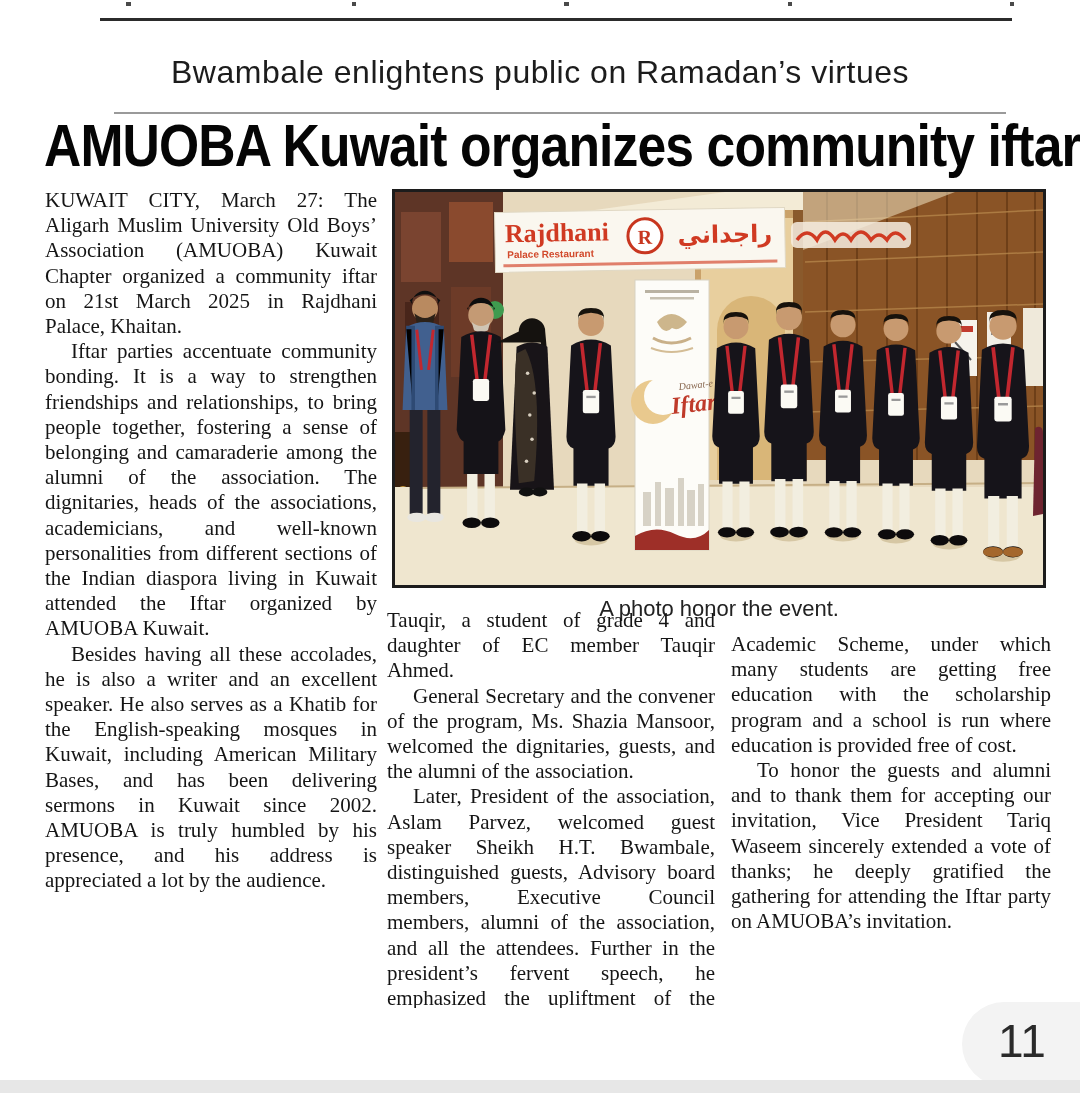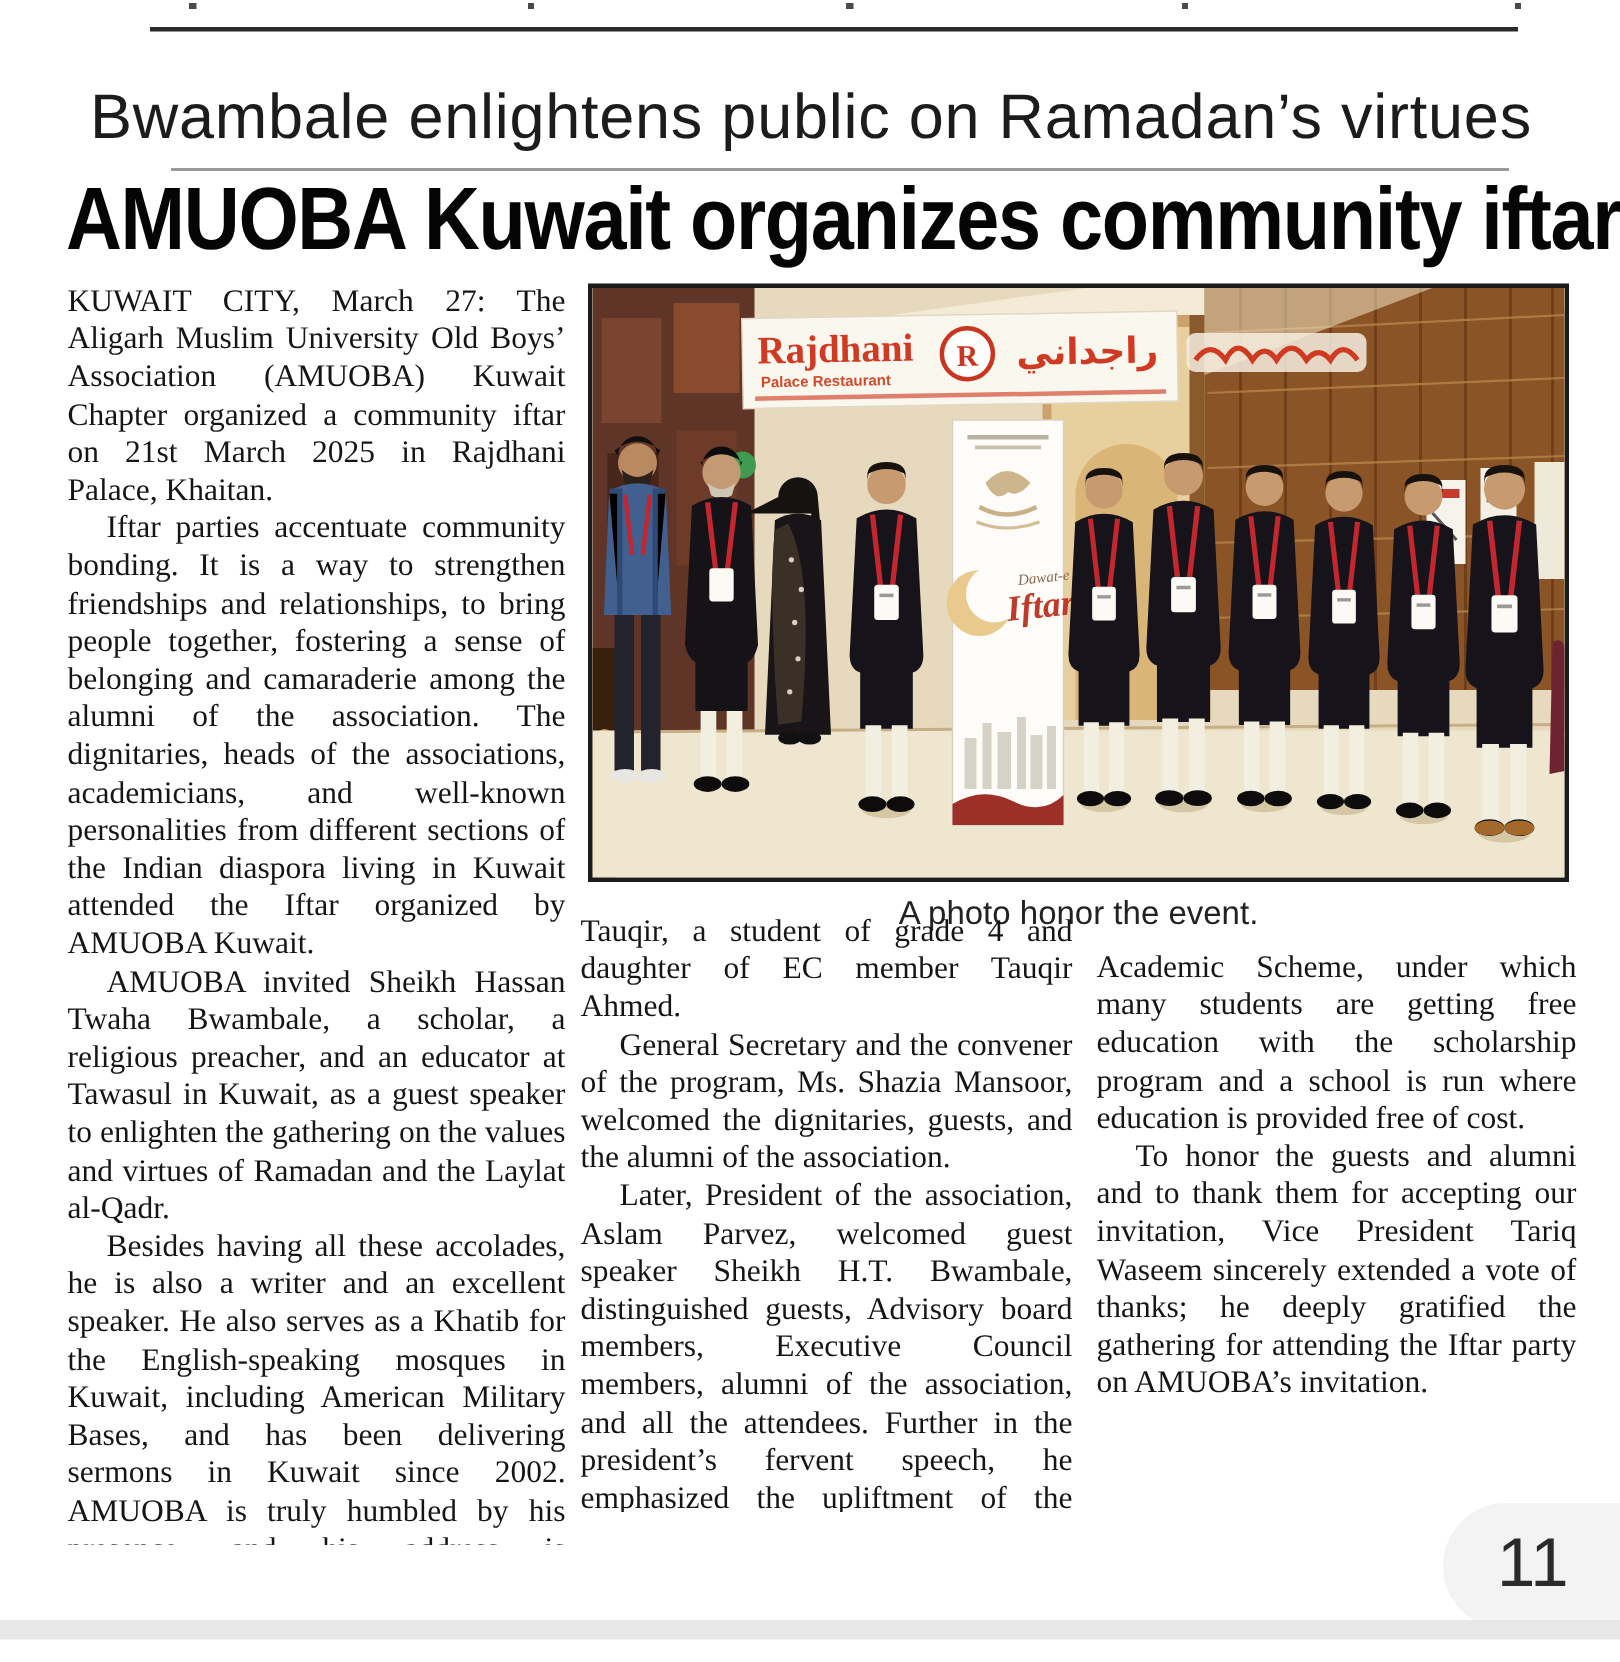--- a/index.html
+++ b/index.html
@@ -5,21 +5,21 @@
   html,body{margin:0;padding:0;}
   body{
     width:1080px;height:1108px;position:relative;background:#ffffff;
     overflow:hidden;font-family:"Liberation Sans",sans-serif;
   }
   .frag{position:absolute;top:2px;height:4px;background:#4a4a4a;}
   .rule-thick{position:absolute;left:100px;top:18px;width:912px;height:3px;background:#2b2b2b;}
   .rule-thin{position:absolute;left:114px;top:112px;width:892px;height:2px;background:#9a9a9a;}
   .kicker{
     position:absolute;left:60px;top:54px;width:960px;text-align:center;
-    font-size:42px;font-weight:400;letter-spacing:.5px;color:#1c1c1c;white-space:nowrap;
+    font-size:32px;font-weight:400;letter-spacing:.5px;color:#1c1c1c;white-space:nowrap;
   }
   .headline{
     position:absolute;left:44px;top:112px;width:1100px;
     font-size:59px;font-weight:800;color:#050505;white-space:nowrap;
     transform:scaleX(.875);transform-origin:left center;letter-spacing:-1px;
   }
   .col{
     position:absolute;font-family:Liberation Serif, serif;
     font-size:21px;line-height:25.2px;color:#151515;overflow:hidden;
   }
@@ -56,21 +56,20 @@
 <div class="frag" style="left:1010px;width:4px;"></div>
 
 <div class="rule-thick"></div>
 <div class="kicker">Bwambale enlightens public on Ramadan’s virtues</div>
 <div class="rule-thin"></div>
 <h1 class="headline" style="margin:0;">AMUOBA Kuwait organizes community iftar</h1>
 
 <div class="col" id="col1">
     <p class="para">KUWAIT CITY, March 27: The Aligarh Muslim University Old Boys’ Association (AMUOBA) Kuwait Chapter organized a community iftar on 21st March 2025 in Rajdhani Palace, Khaitan.</p>
     <p class="para">Iftar parties accentuate community bonding. It is a way to strengthen friendships and relationships, to bring people together, fostering a sense of belonging and camaraderie among the alumni of the association. The dignitaries, heads of the associations, academicians, and well-known personalities from different sections of the Indian diaspora living in Kuwait attended the Iftar organized by AMUOBA Kuwait.</p>
-    <p class="para">AMUOBA invited Sheikh Hassan Twaha Bwambale, a scholar, a religious preacher, and an educator at Tawasul in Kuwait, as a guest speaker to enlighten the gathering on the values and virtues of Ramadan and the Laylat al-Qadr.</p>
     <p class="para">Besides having all these accolades, he is also a writer and an excellent speaker. He also serves as a Khatib for the English-speaking mosques in Kuwait, including American Military Bases, and has been delivering sermons in Kuwait since 2002. AMUOBA is truly humbled by his presence, and his address is appreciated a lot by the audience.</p>
   </div>
 
 <div class="photo-frame">
   <svg width="648" height="393" viewBox="0 0 648 393">
 
     <rect x="0" y="0" width="648" height="300" fill="#e7d9bd"></rect>
     <polygon points="40,40 330,0 648,0 648,14 300,34 60,62" fill="#f4ecd8" opacity="0.9"></polygon>
 
     <rect x="0" y="0" width="108" height="300" fill="#5e3526"></rect>

